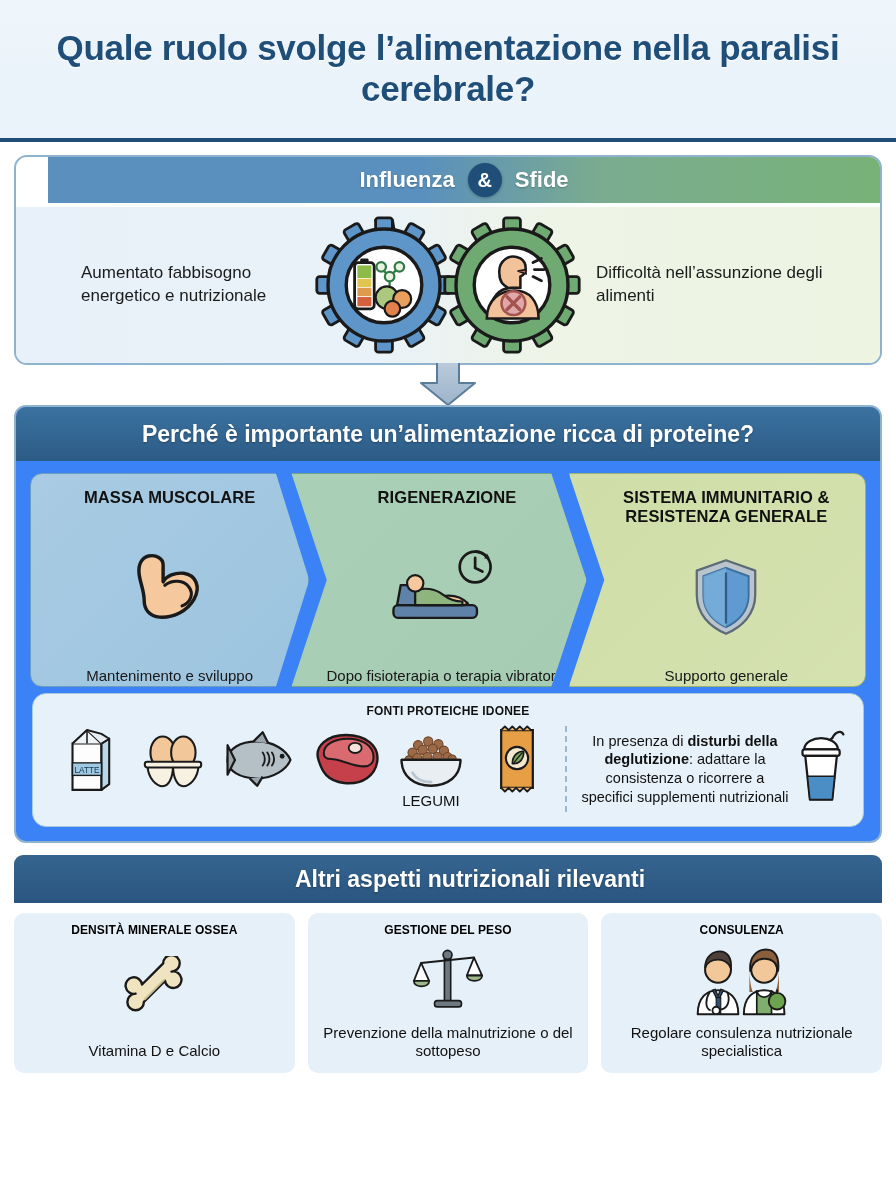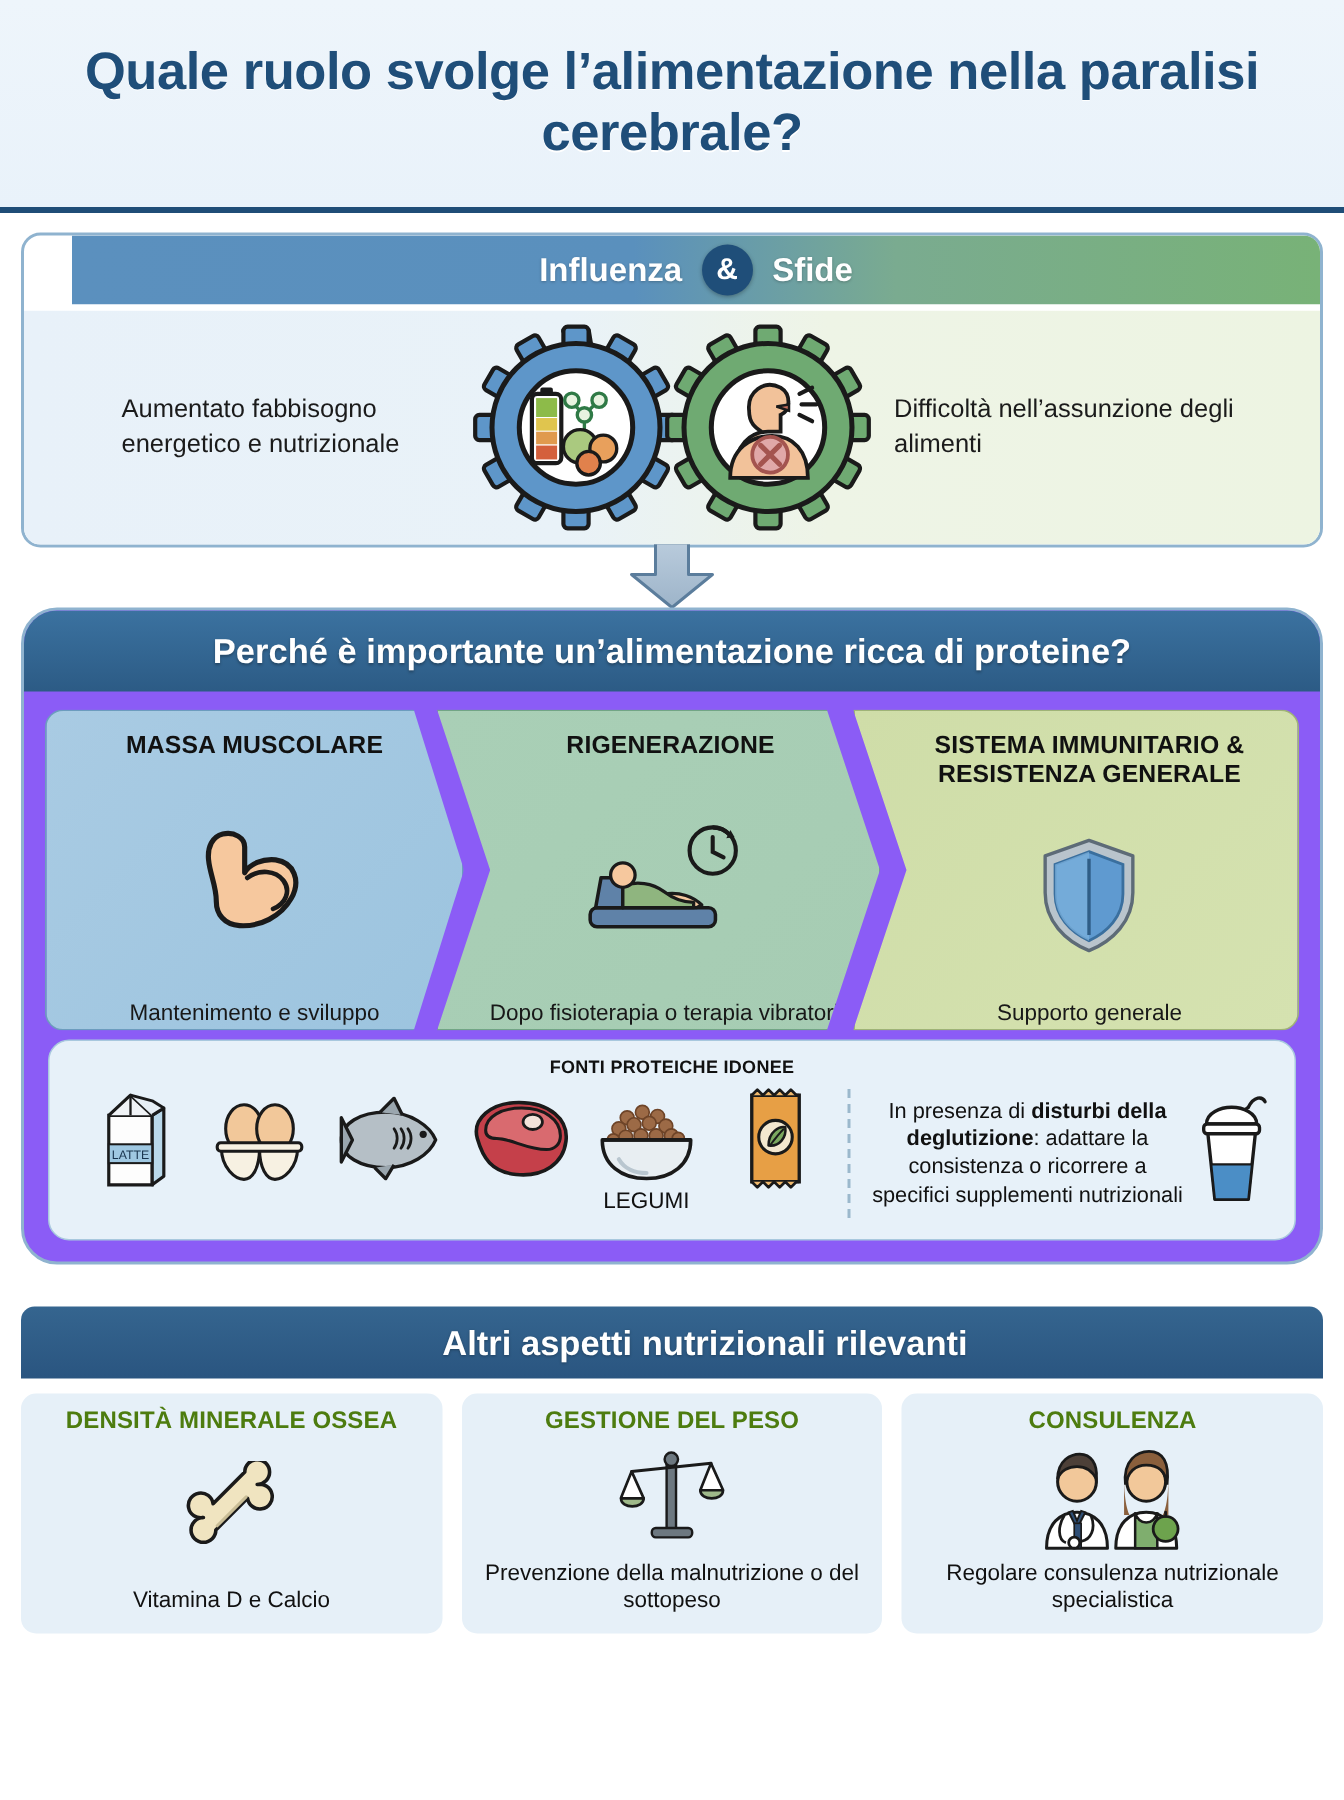--- a/index.html
+++ b/index.html
@@ -79,25 +79,25 @@
 
   
   .arrow-wrap {
     height: 42px;
     display: flex; align-items: center; justify-content: center;
     margin-top: -2px;
   }
 
   
   .sec2 {
-    margin: 0 14px 16px 14px;
+    margin: 0 14px 0 14px;
     border: 2px solid #8fb3cf;
-    border-radius: 24px;
+    border-radius: 12px;
     overflow: hidden;
-    background: #8b5cf6;
+    background: #3b82f6;
   }
   .sec2-header {
     height: 54px;
     background: linear-gradient(180deg,#3b72a0 0%, #2c5b85 100%);
     display: flex; align-items: center; justify-content: center;
   }
   .sec2-header span {
     color: #ffffff; font-size: 23px; font-weight: bold;
     text-shadow: 0 1px 2px rgba(0,0,0,.3);
   }
@@ -185,21 +185,21 @@
   .cards { display: flex; gap: 13px; padding-top: 10px; }
   .card {
     flex: 1 1 0;
     background: #e6f0f8;
     border-radius: 10px;
     padding: 10px 8px 12px 8px;
     display: flex; flex-direction: column; align-items: center;
     text-align: center;
     min-height: 160px;
   }
-  .card-title { font-size: 16px; font-weight: bold; color: #4d7c0f; letter-spacing: .1px; }
+  .card-title { font-size: 12px; font-weight: bold; color: #000000; letter-spacing: .1px; }
   .card-icon { flex: 1; display: flex; align-items: center; justify-content: center; }
   .card-sub { font-size: 15px; color: #111; line-height: 1.25; }
 </style>
 </head>
 <body>
 
 <div class="page">
 
   <div class="title-band">
     <div class="title-text">Quale ruolo svolge l’alimentazione nella paralisi cerebrale?</div>

